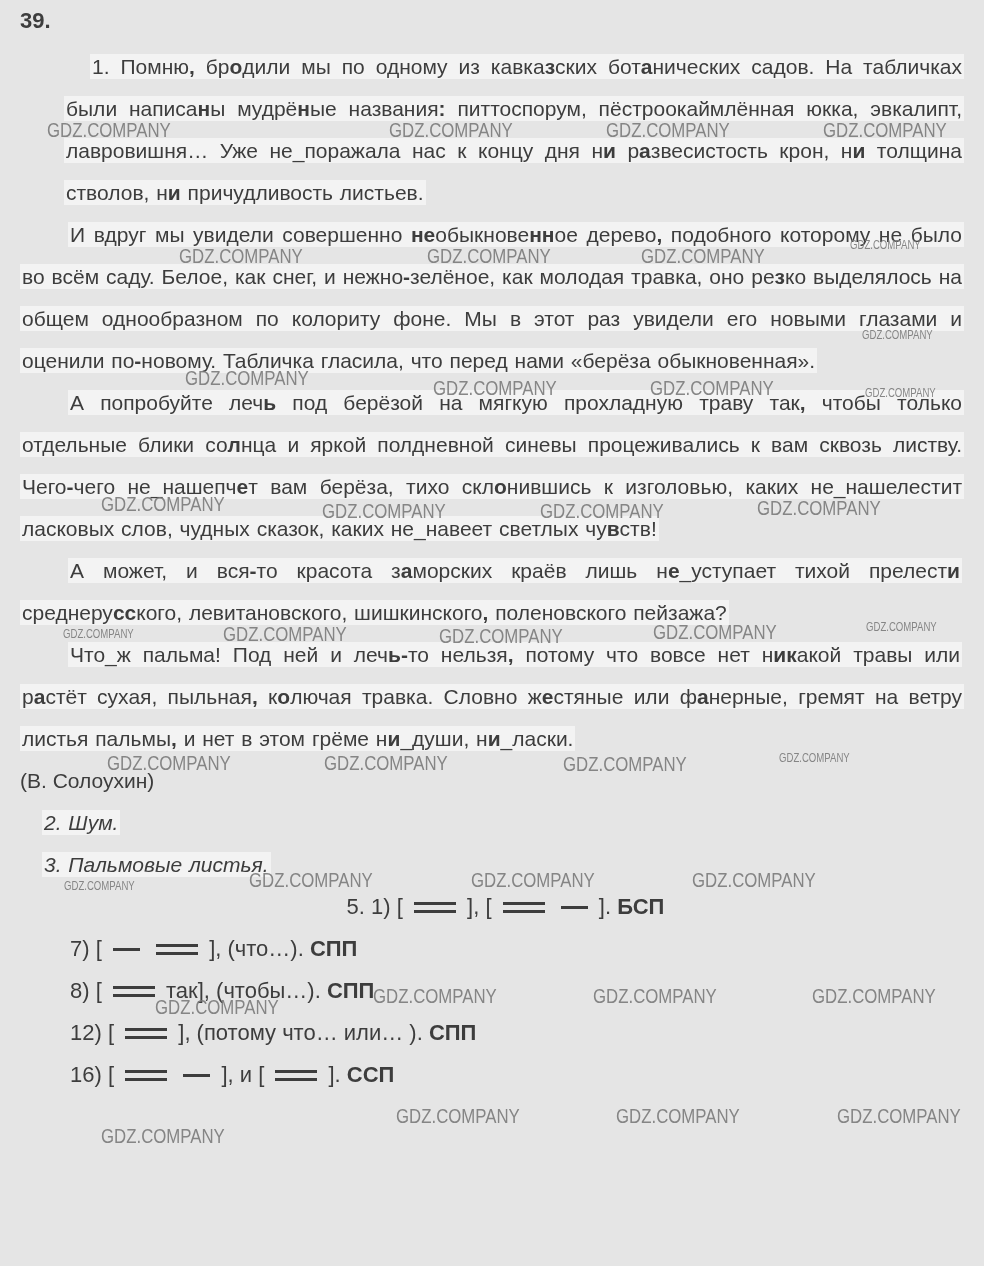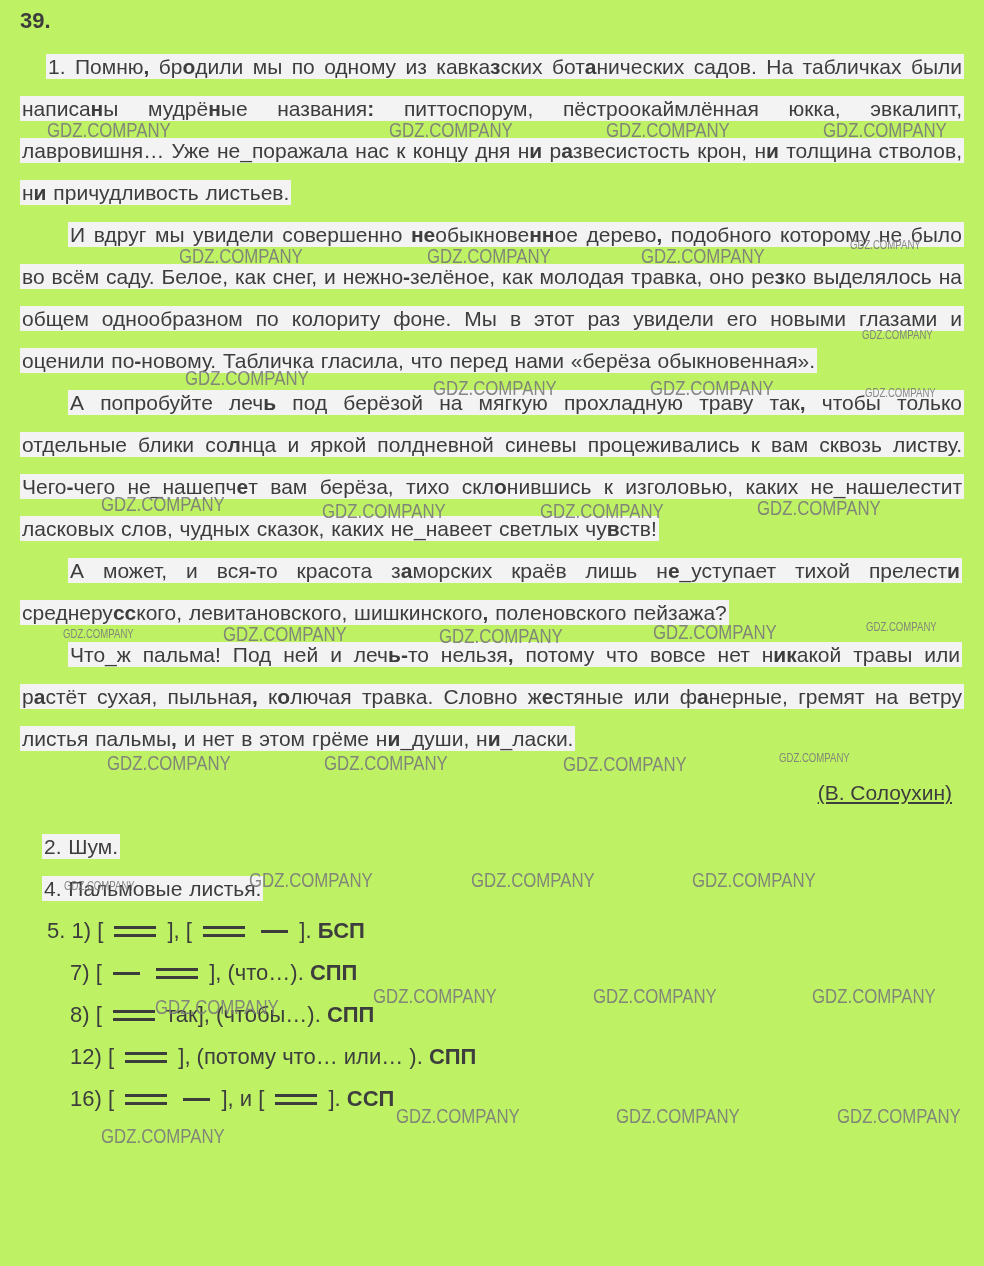--- a/index.html
+++ b/index.html
@@ -1,30 +1,30 @@
 <!DOCTYPE html>
 <html><head>
 <meta charset="utf-8">
 <style>
   html,body{margin:0;padding:0;background:#ffffff;}
   body{
     width:984px;height:1266px;overflow:hidden;position:relative;
     font-family:"Liberation Sans", sans-serif;color:#3d3d3d;
   }
   .page{position:relative;width:984px;height:1266px;box-sizing:border-box;
-        padding:8px 20px 0 20px;background:#bef264;}
+        padding:8px 20px 0 20px;background:#e5e5e5;}
   .ex-num{font-weight:bold;font-size:22px;line-height:26px;margin:0 0 12px 0;}
   .para,.item{font-size:21px;line-height:42px;margin:0;text-align:justify;word-spacing:1px;}
   .para{text-indent:48px;}
-  .para.first{text-indent:26px;}
-  .item{text-indent:22px;}
+  .para.first{text-indent:26px;margin-left:44px;}
+  .item{text-indent:22px;font-style:italic;}
   .stripe{background:#f3f3f3;box-decoration-break:clone;-webkit-box-decoration-break:clone;padding:1px 2px;}
-  .attribution{font-size:21px;line-height:42px;margin:12px;text-align:right;text-decoration:underline;}
+  .attribution{font-size:21px;line-height:42px;margin:0;text-align:left;}
   .scheme{font-size:22px;line-height:42px;height:42px;padding-left:50px;white-space:nowrap;}
-  .scheme.first{padding-left:27px;}
+  .scheme.first{padding-left:27px;text-align:center;}
   .scheme b,.para b,.item b{font-weight:bold;}
   .pred{display:inline-block;width:42px;height:11px;box-sizing:border-box;
         border-top:3px solid #3d3d3d;border-bottom:3px solid #3d3d3d;
         vertical-align:middle;margin:0 5px 2px 5px;}
   .subj{display:inline-block;width:27px;height:3px;background:#3d3d3d;
         vertical-align:middle;margin:0 5px 2px 5px;}
   .wm{position:absolute;font-size:21px;line-height:16px;color:#7b7b7b;
       transform:scaleX(0.8);transform-origin:left top;white-space:nowrap;
       letter-spacing:0;opacity:.9;pointer-events:none;}
   .wm.sm{font-size:12px;line-height:10px;}
@@ -37,21 +37,21 @@
   <div id="text-block">
       <p class="para first"><span class="stripe">1. Помню<b>,</b> бр<b>о</b>дили мы по одному из кавка<b>з</b>ских бот<b>а</b>нических садов. На табличках были написа<b>н</b>ы мудрё<b>н</b>ые названия<b>:</b> питтоспорум, пёстроокаймлённая юкка, эвкалипт, лавровишня… Уже не_поражала нас к концу дня н<b>и</b> р<b>а</b>звесистость крон, н<b>и</b> толщина стволов, н<b>и</b> причудливость листьев.</span></p>
       <p class="para"><span class="stripe">И вдруг мы увидели совершенно <b>не</b>обыкнове<b>нн</b>ое дерево<b>,</b> подобного которому не было во всём саду. Белое, как снег, и нежно<b>-</b>зелёное, как молодая травка, оно ре<b>з</b>ко выделялось на общем однообразном по колориту фоне. Мы в этот раз увидели его новыми глазами и оценили по<b>-</b>новому. Табличка гласила, что перед нами «берёза обыкновенная».</span></p>
       <p class="para"><span class="stripe">А попробуйте леч<b>ь</b> под берёзой на мягкую прохладную траву так<b>,</b> чтобы только отдельные блики со<b>л</b>нца и яркой полдневной синевы процеживались к вам сквозь листву. Чего<b>-</b>чего не_нашепч<b>е</b>т вам берёза, тихо скл<b>о</b>нившись к изголовью, каких не_нашелестит ласковых слов, чудных сказок, каких не_навеет светлых чу<b>в</b>ств!</span></p>
       <p class="para"><span class="stripe">А может, и вся<b>-</b>то красота з<b>а</b>морских краёв лишь н<b>е</b>_уступает тихой прелест<b>и</b> среднеру<b>сс</b>кого, левитановского, шишкинского<b>,</b> поленовского пейзажа?</span></p>
       <p class="para"><span class="stripe">Что_ж пальма! Под ней и леч<b>ь-</b>то нельзя<b>,</b> потому что вовсе нет н<b>ик</b>акой травы или р<b>а</b>стёт сухая, пыльная<b>,</b> к<b>о</b>лючая травка. Словно ж<b>е</b>стяные или ф<b>а</b>нерные, гремят на ветру листья пальмы<b>,</b> и нет в этом грёме н<b>и</b>_души, н<b>и</b>_ласки.</span></p>
     </div>
   <p class="attribution">(В. Солоухин)</p>
   <div id="items-block">
       <p class="item"><span class="stripe">2. Шум.</span></p>
-      <p class="item"><span class="stripe">4. Пальмовые листья.</span></p>
+      <p class="item"><span class="stripe">3. Пальмовые листья.</span></p>
     </div>
   <div id="schemes-block">
       <div class="scheme first"><span>5. </span><span>1) </span>[ <span class="pred"></span> ], [ <span class="pred"></span> <span class="subj"></span> ]. <b>БСП</b></div>
       <div class="scheme"><span>7) </span>[ <span class="subj"></span> <span class="pred"></span> ], (что…). <b>СПП</b></div>
       <div class="scheme"><span>8) </span>[ <span class="pred"></span> так], (чтобы…). <b>СПП</b></div>
       <div class="scheme"><span>12) </span>[ <span class="pred"></span> ], (потому что… или… ). <b>СПП</b></div>
       <div class="scheme"><span>16) </span>[ <span class="pred"></span> <span class="subj"></span> ], и [ <span class="pred"></span> ]. <b>ССП</b></div>
     </div>
   <div id="watermark-layer">
       <div class="wm" style="left: 47px; top: 122px;">GDZ.COMPANY</div>

